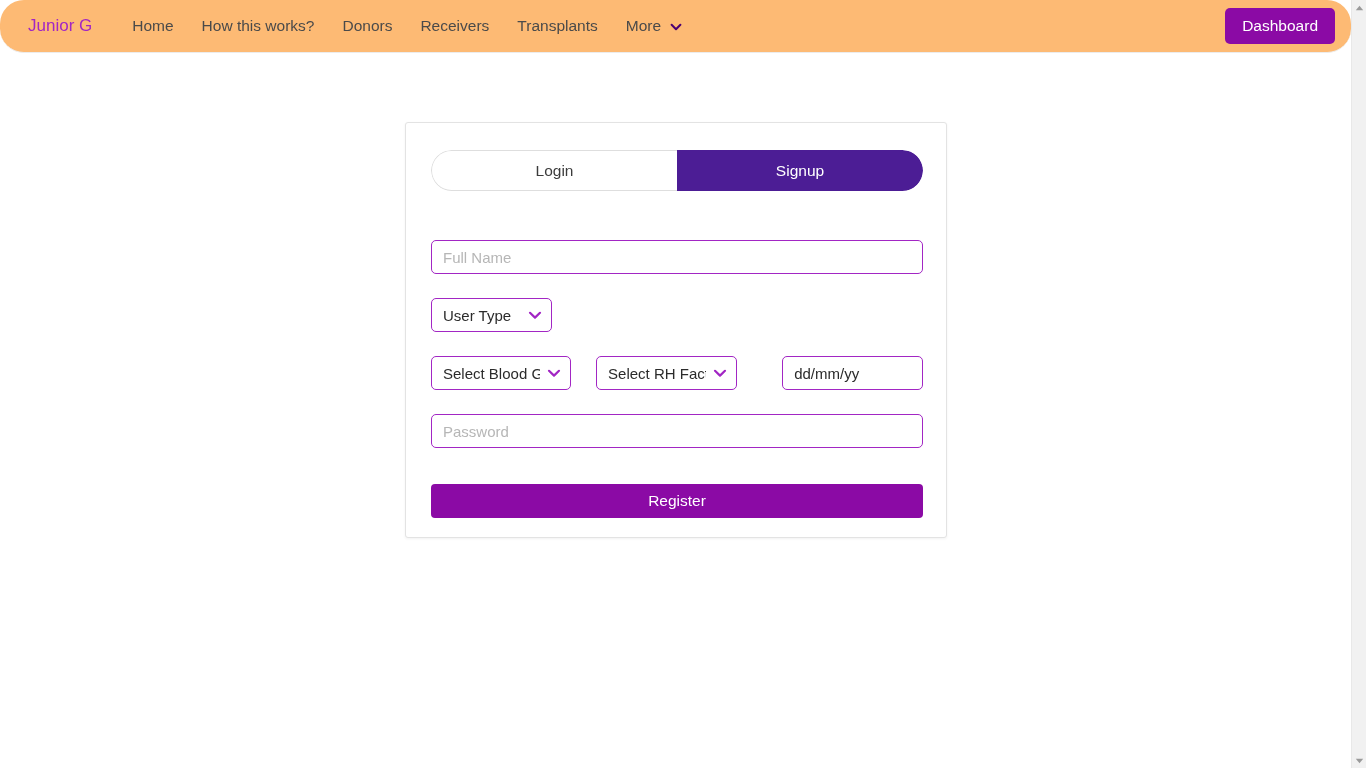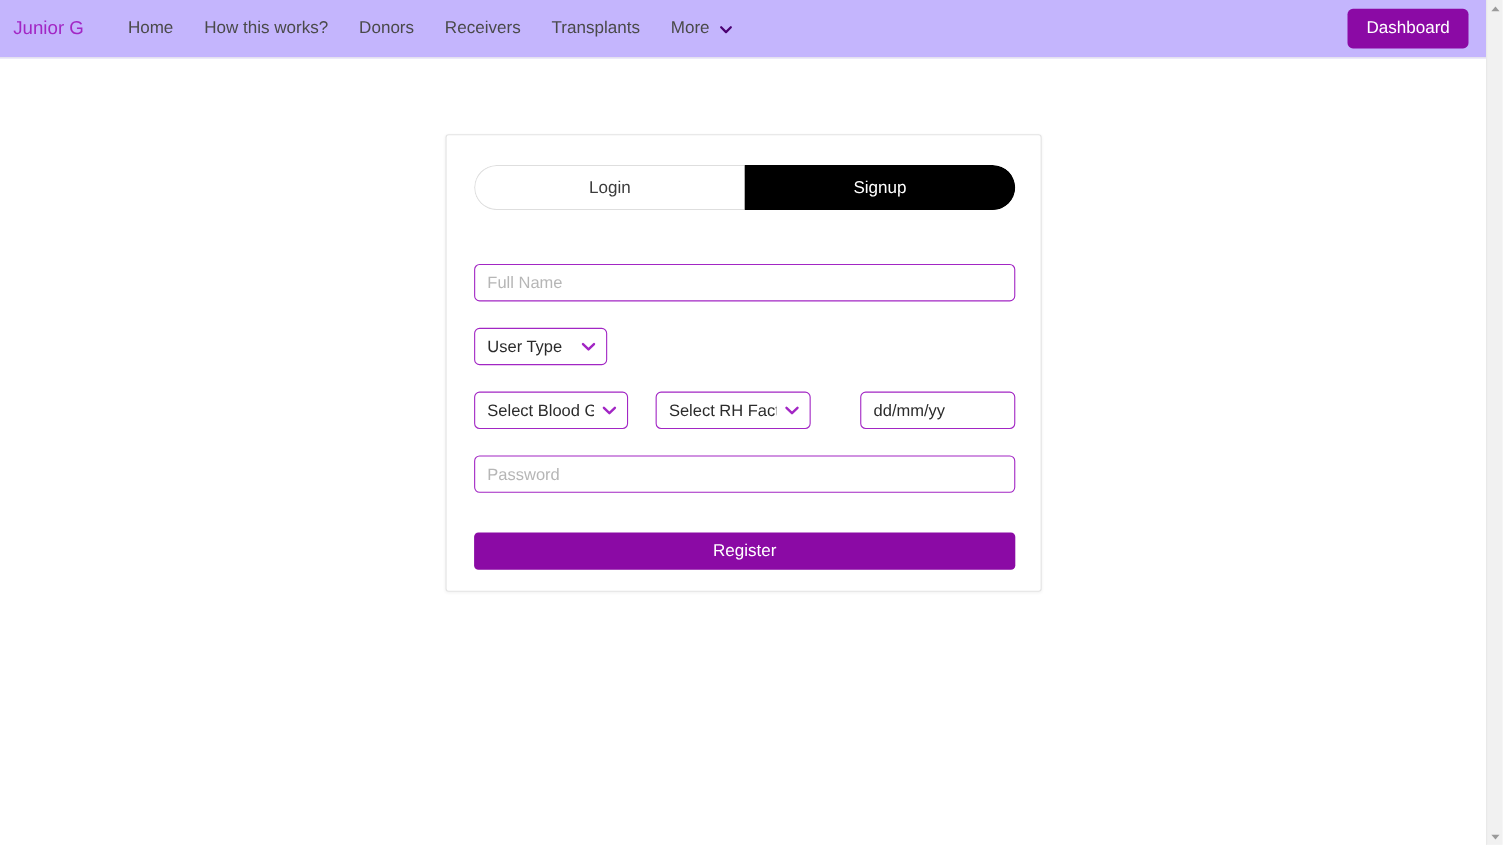--- a/index.html
+++ b/index.html
@@ -12,25 +12,26 @@
     font-family: "Liberation Sans", sans-serif;
     overflow: hidden;
   }
 
   
   .navbar {
     position: absolute;
     top: 0; left: 0;
     width: 1351px;
     height: 53px;
-    background: #c4b5fd;
+    background: #fdba74;
     border-bottom: 1px solid #ececec;
     display: flex;
     align-items: center;
-    padding: 0 16px 0 12px;
+    padding: 0 16px 0 28px;
+    border-radius: 24px;
   }
   .brand {
     color: #a226c4;
     font-size: 17px;
     margin-right: 26px;
     padding-left: 0px;
     white-space: nowrap;
     cursor: pointer;
   }
   .nav-links {
@@ -108,21 +109,21 @@
     user-select: none;
   }
   .tab-login {
     background: #ffffff;
     color: #3c3c3c;
     border: 1px solid #dedede;
     border-right: none;
     border-radius: 21px 0 0 21px;
   }
   .tab-signup {
-    background: #000000;
+    background: #4c1d95;
     color: #ffffff;
     border-radius: 0 21px 21px 0;
   }
 
   
   .form {
     position: absolute;
     left: 25px;
     top: 117px;
     width: 492px;

